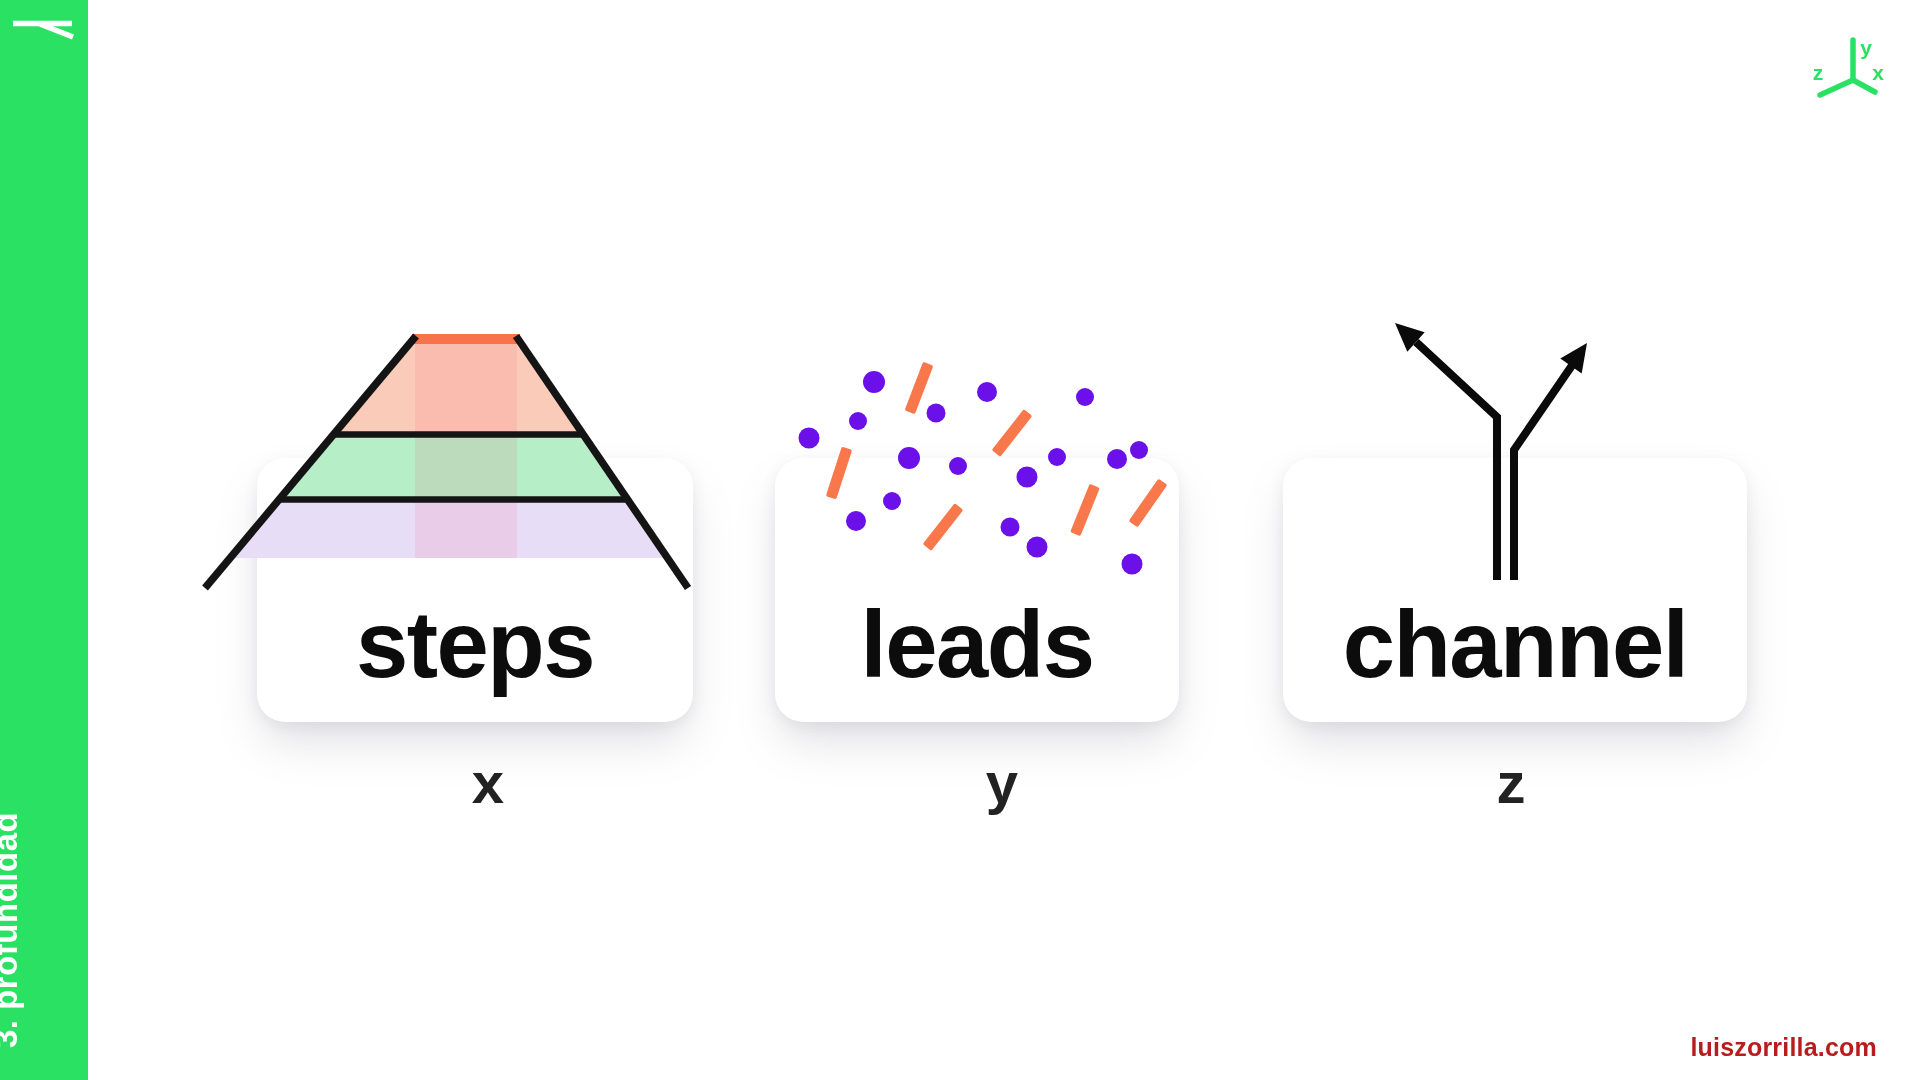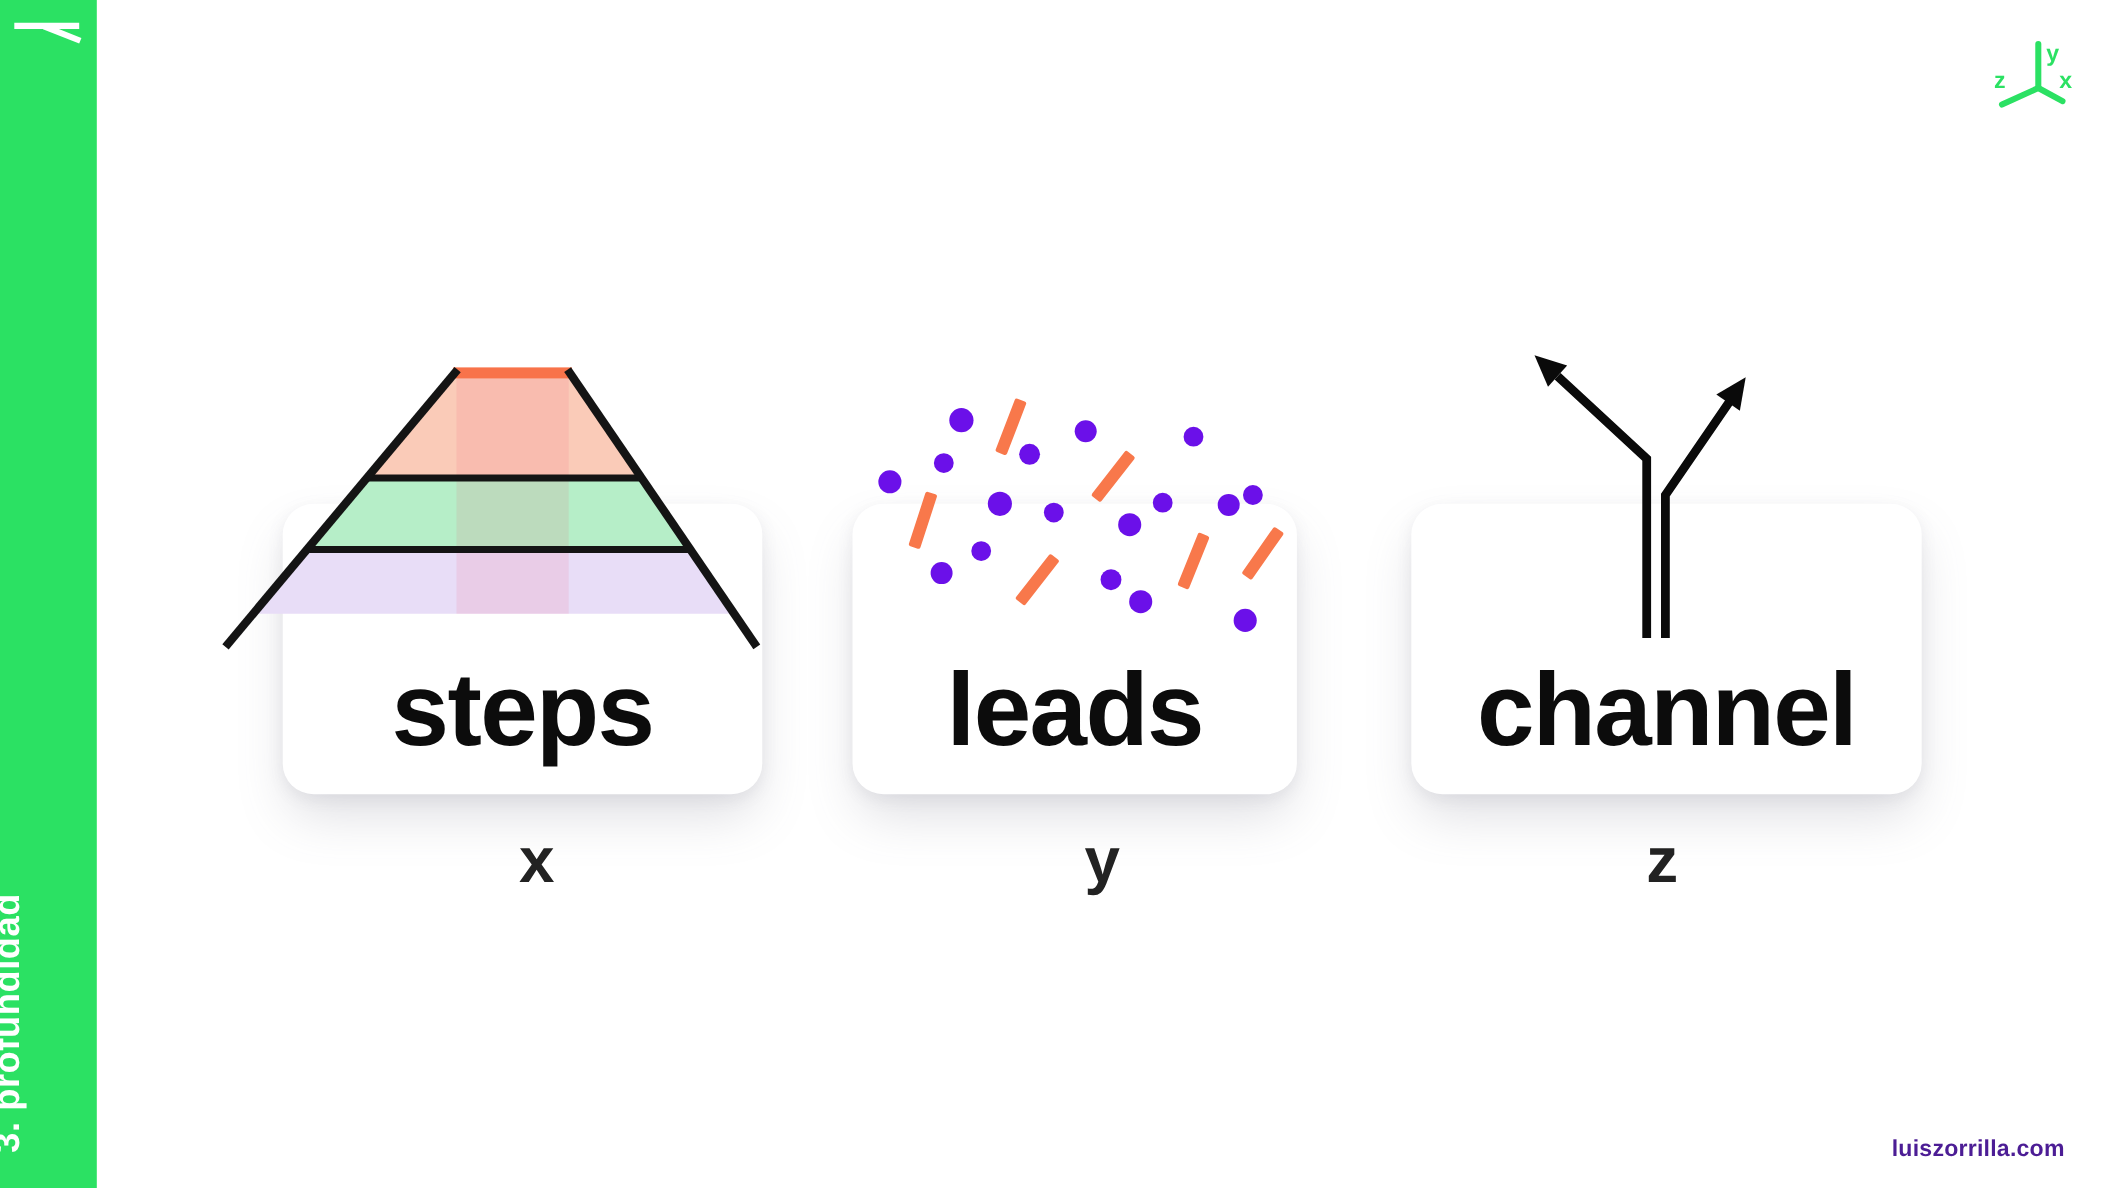--- a/index.html
+++ b/index.html
@@ -51,21 +51,21 @@
     position:absolute;top:754px;transform:translateX(-50%);
     font-size:58px;font-weight:700;color:#222222;line-height:1;
   }
   .axis-label-x{left:488px;}
   .axis-label-y{left:1002px;}
   .axis-label-z{left:1511px;}
 
   
   .footer-site{
     position:absolute;right:43px;top:1033px;
-    font-size:21px;font-weight:700;color:#4c1d95;letter-spacing:0.2px;text-align:right;
+    font-size:25px;font-weight:700;color:#b91c1c;letter-spacing:0.2px;text-align:right;
   }
 </style>
 </head>
 <body>
 
 <div class="slide">
 
   <aside class="sidebar">
     <svg class="logo" width="64" height="26" viewBox="0 0 64 26">
       <line x1="1" y1="6.5" x2="60" y2="6.5" stroke="#ffffff" stroke-width="5.5"></line>

